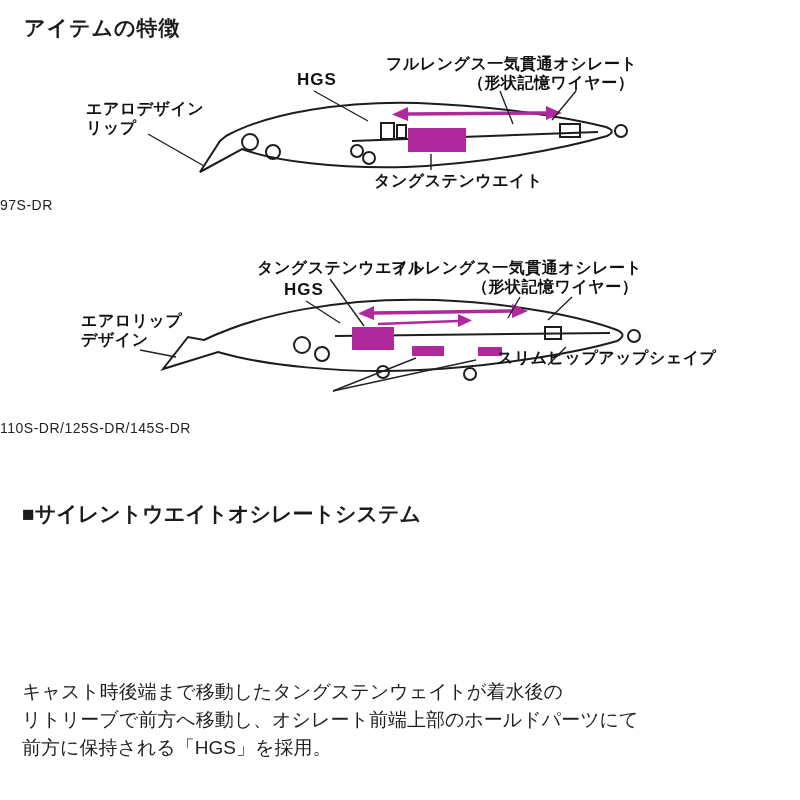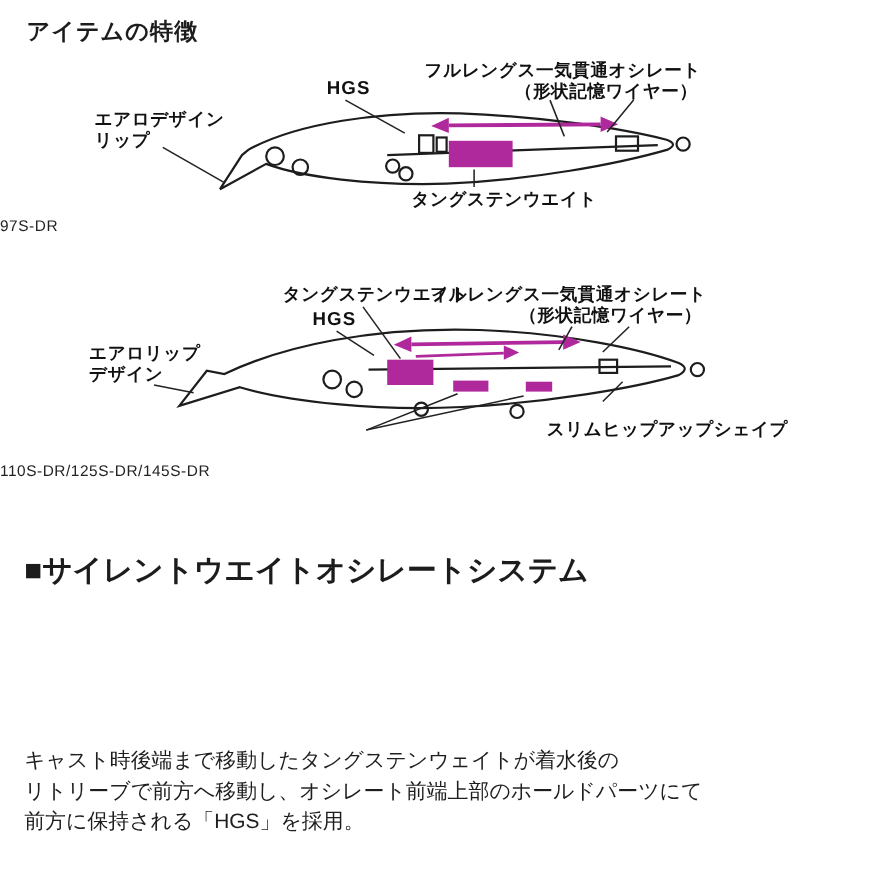--- a/index.html
+++ b/index.html
@@ -8,21 +8,21 @@
     width:800px; height:800px;
     font-family:"Liberation Sans","DejaVu Sans",sans-serif;
     color:#1c1c1c;
   }
   .page { position:relative; width:800px; height:800px; overflow:hidden; background:#fff; }
   .page-title { position:absolute; left:24px; top:14px; font-size:21px; font-weight:700; letter-spacing:1px; }
   .art { position:absolute; left:0; top:0; }
   .lbl { position:absolute; font-size:16px; font-weight:700; white-space:nowrap; color:#111; letter-spacing:0.5px; }
   .lbl.hgs { font-size:17px; letter-spacing:1px; }
   .cap { position:absolute; left:0; width:800px; text-align:left; font-size:14px; font-weight:400; color:#222; letter-spacing:0.5px; }
-  .sec-h { position:absolute; left:22px; font-size:27px; font-weight:700; white-space:nowrap; }
+  .sec-h { position:absolute; left:22px; font-size:21px; font-weight:700; white-space:nowrap; }
   .sec-b { position:absolute; left:22px; width:764px; font-size:19px; line-height:28px; white-space:pre-line; color:#1e1e1e; }
   .outline { stroke:#1d1d1d; stroke-width:2; fill:none; }
   .bodyfill { fill:#ffffff; }
   .leader { stroke:#222; stroke-width:1.4; }
   .mg { fill:#b0299c; }
   .mgline { stroke:#b0299c; }
 </style>
 </head>
 <body>
 
@@ -97,21 +97,21 @@
   <div class="lbl" style="left:86px;top:118px">リップ</div>
   <div class="lbl" style="left:374px;top:171px">タングステンウエイト</div>
   <div class="cap" style="top:197px">97S-DR</div>
 
   <div class="lbl" style="left:257px;top:258px">タングステンウエイト</div>
   <div class="lbl" style="left:391px;top:258px">フルレングス一気貫通オシレート</div>
   <div class="lbl" style="left:472px;top:277px">（形状記憶ワイヤー）</div>
   <div class="lbl hgs" style="left:284px;top:280px">HGS</div>
   <div class="lbl" style="left:81px;top:311px">エアロリップ</div>
   <div class="lbl" style="left:81px;top:330px">デザイン</div>
-  <div class="lbl" style="left:497px;top:380px">スリムヒップアップシェイプ</div>
+  <div class="lbl" style="left:497px;top:348px">スリムヒップアップシェイプ</div>
   <div class="cap" style="top:420px">110S-DR/125S-DR/145S-DR</div>
 
   <h2 class="sec-h" style="top:500px">■サイレントウエイトオシレートシステム</h2>
 
   <p class="sec-b" style="top:678px">キャスト時後端まで移動したタングステンウェイトが着水後の
 リトリーブで前方へ移動し、オシレート前端上部のホールドパーツにて
 前方に保持される「HGS」を採用。</p>
 
 </div>
 

